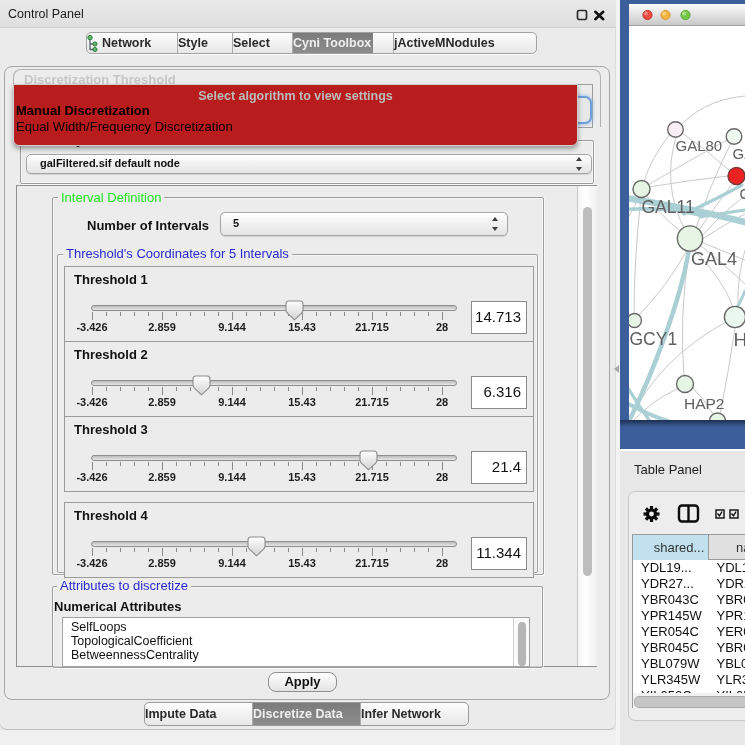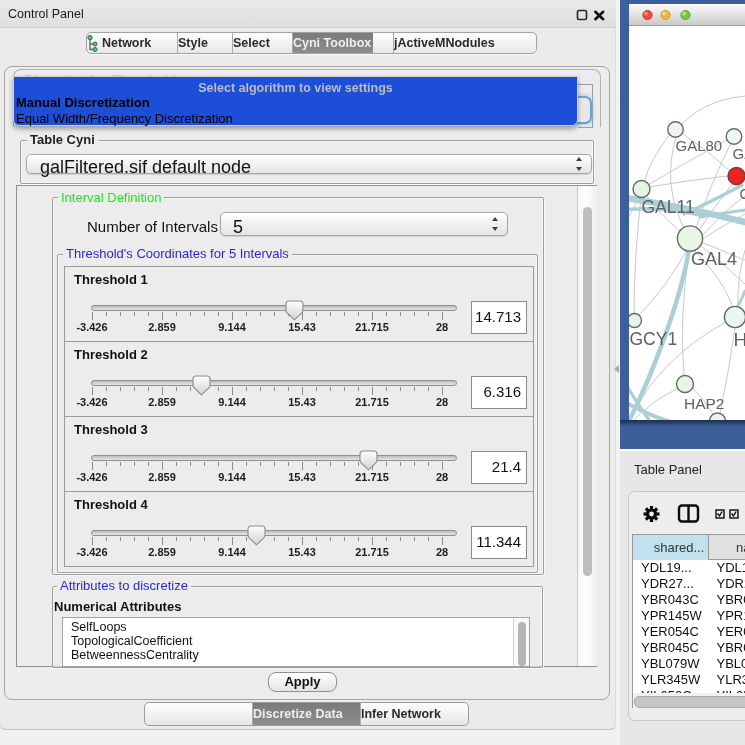--- a/index.html
+++ b/index.html
@@ -2,21 +2,21 @@
 <html><head><meta charset="utf-8">
 <style>
   html,body{margin:0;padding:0}
   body{width:745px;height:745px;position:relative;overflow:hidden;
        font-family:"Liberation Sans",sans-serif;background:#e7e7e7;}
   .abs{position:absolute}
   .etch{border:1px solid #9d9d9d;border-radius:2px;box-shadow:inset 0 0 0 1px rgba(255,255,255,.55),1px 1px 0 rgba(255,255,255,.7)}
   .gtitle{position:absolute;background:#ececec;padding:0 3px;line-height:13px;font-size:13px;white-space:nowrap}
   .combo{position:absolute;border:1px solid #a6a6a6;border-radius:5px;
          background:linear-gradient(#ffffff,#f2f2f2 45%,#e4e4e4);box-shadow:0 1px 1px rgba(0,0,0,.12);
-         font-size:18px;color:#111;}
+         font-size:11px;color:#111;font-weight:bold;}
   .steppers{position:absolute;right:7px;top:50%;width:8px;height:14px;margin-top:-7px}
   .up,.dn{position:absolute;left:0;width:0;height:0;border-left:3.5px solid transparent;border-right:3.5px solid transparent}
   .up{top:0;border-bottom:4.5px solid #3c3c3c}
   .dn{bottom:0;border-top:4.5px solid #3c3c3c}
   .tbox{position:absolute;left:64px;width:468px;height:74px;border:1px solid #9b9b9b;background:#ececec}
   .tlab{position:absolute;left:9px;top:5px;font-size:13px;font-weight:bold;color:#111}
   .track{position:absolute;left:26px;top:38px;width:364px;height:4px;border:1px solid #8e8e8e;border-radius:3px;
          background:linear-gradient(#bdbdbd,#e6e6e6);}
   .vbox{position:absolute;left:406px;top:34px;width:56px;height:33px;background:#fff;border:1.5px solid #8a8a8a;
         font-size:15px;color:#111;text-align:right;line-height:30px;padding-right:5px;box-sizing:border-box}
@@ -69,21 +69,21 @@
 <div class="abs" style="left:578px;top:84px;width:14px;height:42px;border-right:1px solid #9d9d9d;border-top:1px solid #9d9d9d;border-bottom:1px solid #9d9d9d;background:#ececec"></div>
 <div class="abs" style="left:570px;top:96px;width:18px;height:24px;border:2px solid #6f9fd8;border-radius:7px;box-shadow:0 0 4px #88b4e4;background:#e8e8e8"></div>
 
 <div class="abs" style="left:16px;top:185px;width:581px;height:482px;border:1px solid #8f8f8f;background:#ececec;box-sizing:border-box"></div>
 <div class="abs" style="left:577px;top:186px;width:19px;height:480px;border-left:1px solid #c9c9c9;background:linear-gradient(90deg,#f4f4f4,#ffffff 40%,#f0f0f0)"></div>
 <div class="abs" style="left:583px;top:207px;width:9px;height:369px;background:#bdbdbd;border-radius:5px"></div>
 
 <div class="abs etch" style="left:52px;top:197px;width:490px;height:376px"></div>
 <div class="gtitle" style="left:58px;top:191px;color:#21e421">Interval Definition</div>
 
-<div class="abs" style="left:87px;top:218px;font-size:15px;font-weight:normal;color:#111">Number of Intervals</div>
+<div class="abs" style="left:87px;top:218px;font-size:13px;font-weight:bold;color:#111">Number of Intervals</div>
 <div class="combo" style="left:220px;top:212px;width:288px;height:24px;box-sizing:border-box">
   <span style="position:absolute;left:12px;top:4px">5</span>
   <span class="steppers">
       <span class="up"></span>
       <span class="dn"></span>
     </span>
 </div>
 
 <div class="abs etch" style="left:57px;top:254px;width:479px;height:317px"></div>
 <div class="gtitle" style="left:63px;top:247px;color:#2929d2">Threshold's Coordinates for 5 Intervals</div>
@@ -219,21 +219,21 @@
       <defs>
         <linearGradient id="tg3" x1="0" y1="0" x2="0" y2="1">
           <stop offset="0" stop-color="#ffffff"></stop>
           <stop offset="1" stop-color="#d2d2d2"></stop>
         </linearGradient>
       </defs>
       <path d="M10.5,19.8 L3.4,13.1 C2.5,12.3 2,11.2 2,10 L2,4 C2,2.3 3.3,1 5,1 L16,1 C17.7,1 19,2.3 19,4 L19,10 C19,11.2 18.5,12.3 17.6,13.1 Z" fill="url(#tg3)" stroke="#8b8b8b" stroke-width="1.1"></path>
     </svg>
     <div class="vbox">21.4</div>
   </div>
-<div id="th4" class="tbox" style="top:491px">
+<div id="th4" class="tbox" style="top:502px">
     <div class="tlab">Threshold 4</div>
     <div class="track"></div>
     <div style="position:absolute;left:27px;top:45px;width:1px;height:8px;background:#8a8a8a"></div>
     <div style="position:absolute;left:41px;top:45px;width:1px;height:4px;background:#8a8a8a"></div>
     <div style="position:absolute;left:55px;top:45px;width:1px;height:4px;background:#8a8a8a"></div>
     <div style="position:absolute;left:69px;top:45px;width:1px;height:4px;background:#8a8a8a"></div>
     <div style="position:absolute;left:83px;top:45px;width:1px;height:4px;background:#8a8a8a"></div>
     <div style="position:absolute;left:97px;top:45px;width:1px;height:8px;background:#8a8a8a"></div>
     <div style="position:absolute;left:111px;top:45px;width:1px;height:4px;background:#8a8a8a"></div>
     <div style="position:absolute;left:125px;top:45px;width:1px;height:4px;background:#8a8a8a"></div>
@@ -278,26 +278,27 @@
 <div class="abs" style="left:54px;top:599px;font-size:13px;font-weight:bold;color:#111">Numerical Attributes</div>
 <div class="abs" style="left:62px;top:617px;width:468px;height:50px;background:#fff;border:1px solid #a2a2a2;box-sizing:border-box;overflow:hidden">
   <div style="position:absolute;left:8px;top:3px;font-size:12.5px;color:#111;line-height:13.8px">SelfLoops<br>TopologicalCoefficient<br>BetweennessCentrality</div>
   <div style="position:absolute;right:0;top:0;width:15px;height:100%;border-left:1px solid #d0d0d0;background:#fafafa"></div>
   <div style="position:absolute;right:3px;top:4px;width:8.5px;height:44px;background:#b5b5b5;border-radius:4px"></div>
 </div>
 
 <div class="abs" style="left:268px;top:672px;width:67px;height:18px;border:1px solid #8f8f8f;border-radius:8px;background:linear-gradient(#ffffff,#e3e3e3);font-size:13px;font-weight:bold;color:#111;text-align:center;line-height:18px">Apply</div>
 
 <div class="abs" style="left:144px;top:702px;width:323px;height:22px;border:1px solid #9b9b9b;border-radius:5px;background:linear-gradient(#fdfdfd,#e7e7e7)">
+  <div class="tab" style="left:0;width:107px;border-left:none;border-radius:5px 0 0 5px">Impute Data</div>
   <div class="tab tabsel" style="left:107px;width:108px">Discretize Data</div>
   <div class="tab" style="left:215px;width:108px;border-radius:0 5px 5px 0">Infer Network</div>
 </div>
 
 <div class="abs" style="left:24px;top:72px;font-size:13px;font-weight:bold;color:#c6c6c6">Discretization Threshold</div>
-<div class="abs" style="left:13px;top:76px;width:565px;height:50px;background:#1d4ed8;border:1px solid #cfcfcf;border-radius:0 0 6px 6px;box-shadow:0 3px 5px rgba(0,0,0,.35);box-sizing:border-box">
+<div class="abs" style="left:13px;top:84px;width:565px;height:62px;background:#b91c1c;border:1px solid #cfcfcf;border-radius:0 0 6px 6px;box-shadow:0 3px 5px rgba(0,0,0,.35);box-sizing:border-box">
   <div style="position:absolute;left:0;top:4px;width:100%;text-align:center;font-size:12.5px;font-weight:bold;color:#bcbcbc">Select algorithm to view settings</div>
   <div style="position:absolute;left:2px;top:18px;font-size:13px;font-weight:bold;color:#000">Manual Discretization</div>
   <div style="position:absolute;left:2px;top:34px;font-size:13px;color:#000">Equal Width/Frequency Discretization</div>
 </div>
 
 <div class="abs" style="left:616px;top:0;width:4px;height:745px;background:#f3f3f3"></div>
 <div class="abs" style="left:614px;top:365px;width:0;height:0;border-top:4px solid transparent;border-bottom:4px solid transparent;border-right:5px solid #a9a9a9"></div>
 
 <div class="abs" style="left:620px;top:0;width:125px;height:449px;background:#3c5e9a"></div>
 <div class="abs" style="left:629px;top:4px;width:116px;height:22px;background:linear-gradient(#fcfcfc,#c9c9c9);border-bottom:1px solid #9f9f9f;box-sizing:border-box"></div>

